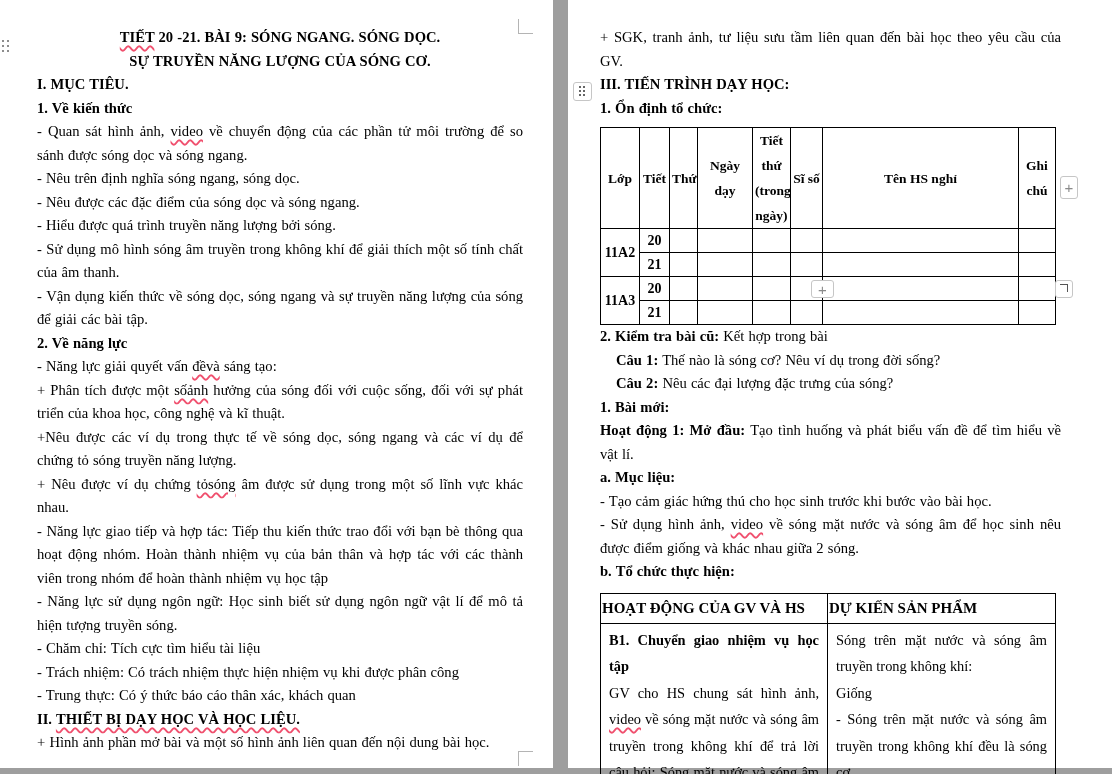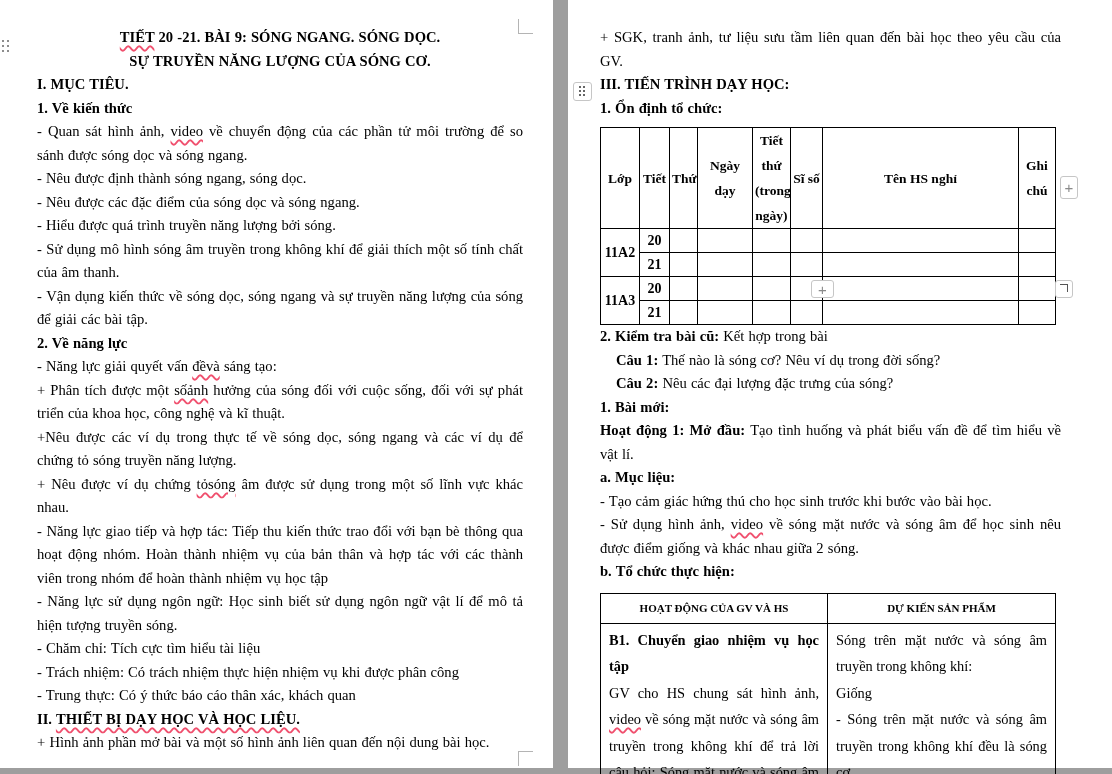--- a/index.html
+++ b/index.html
@@ -40,21 +40,21 @@
   .tbl1 td{border:1.5px solid #000;padding:0 2px;overflow:hidden;}
   .tbl1 .hcell{
     font-weight:bold;text-align:center;vertical-align:middle;
     font-size:13.5px;line-height:25px;height:83px;
   }
   .tbl1 .bcell{height:23px;font-size:13.5px;}
   .tbl1 .lop,.tbl1 .tiet{font-weight:bold;text-align:center;font-size:14px;}
   .tbl2{width:455px;margin-top:9px;}
   .tbl2 td{border:1.5px solid #000;vertical-align:top;}
   .tbl2 .hcell2{
-    font-weight:bold;text-align:center;font-size:11px;
+    font-weight:bold;text-align:left;font-size:15px;
     height:27px;vertical-align:middle;
   }
   .tbl2 .bodycell{padding:3px 8px 6px 8px;}
   .tbl2 .bodycell .para{line-height:26.5px;font-size:14.4px;word-spacing:0;}
   
   .handle-box{
     position:absolute;background:#fff;border:1px solid #c6c6c6;border-radius:3px;
   }
   .dots6{position:relative;width:17px;height:17px;}
   .dots6::before{
@@ -91,21 +91,21 @@
 <div class="cmark bottom" style="left:1088px;top:751px;"></div>
 
 <div class="page page-left">
   <div class="para-drag"></div>
   <div class="content">
       <p class="para center bd"><span class="sq">TIẾT</span><span class=""> 20 -21. BÀI 9: SÓNG NGANG. SÓNG DỌC.</span></p>
       <p class="para center bd"><span class="">SỰ TRUYỀN NĂNG LƯỢNG CỦA SÓNG CƠ.</span></p>
       <p class="para bd"><span class="">I. MỤC TIÊU.</span></p>
       <p class="para bd"><span class="">1. Về kiến thức</span></p>
       <p class="para"><span class="">- Quan sát hình ảnh, </span><span class="sq">video</span><span class=""> về chuyển động của các phần tử môi trường để so sánh được sóng dọc và sóng ngang.</span></p>
-      <p class="para"><span class="">- Nêu được định thành sóng ngang, sóng dọc.</span></p>
+      <p class="para"><span class="">- Nêu trên định nghĩa sóng ngang, sóng dọc.</span></p>
       <p class="para"><span class="">- Nêu được các đặc điểm của sóng dọc và sóng ngang.</span></p>
       <p class="para"><span class="">- Hiểu được quá trình truyền năng lượng bởi sóng.</span></p>
       <p class="para"><span class="">- Sử dụng mô hình sóng âm truyền trong không khí để giải thích một số tính chất của âm thanh.</span></p>
       <p class="para"><span class="">- Vận dụng kiến thức về sóng dọc, sóng ngang và sự truyền năng lượng của sóng để giải các bài tập.</span></p>
       <p class="para bd"><span class="">2. Về năng lực</span></p>
       <p class="para"><span class="">- Năng lực giải quyết vấn </span><span class="sq">đềvà</span><span class=""> sáng tạo:</span></p>
       <p class="para"><span class="">+ Phân tích được một </span><span class="sq">sốảnh</span><span class=""> hưởng của sóng đối với cuộc sống, đối với sự phát triển của khoa học, công nghệ và kĩ thuật.</span></p>
       <p class="para"><span class="">+Nêu được các ví dụ trong thực tế về sóng dọc, sóng ngang và các ví dụ để chứng tỏ sóng truyền năng lượng.</span></p>
       <p class="para"><span class="">+ Nêu được ví dụ chứng </span><span class="sq">tỏsóng</span><span class=""> âm được sử dụng trong một số lĩnh vực khác nhau.</span></p>
       <p class="para"><span class="">- Năng lực giao tiếp và hợp tác: Tiếp thu kiến thức trao đổi với bạn bè thông qua hoạt động nhóm. Hoàn thành nhiệm vụ của bản thân và hợp tác với các thành viên trong nhóm để hoàn thành nhiệm vụ học tập</span></p>

